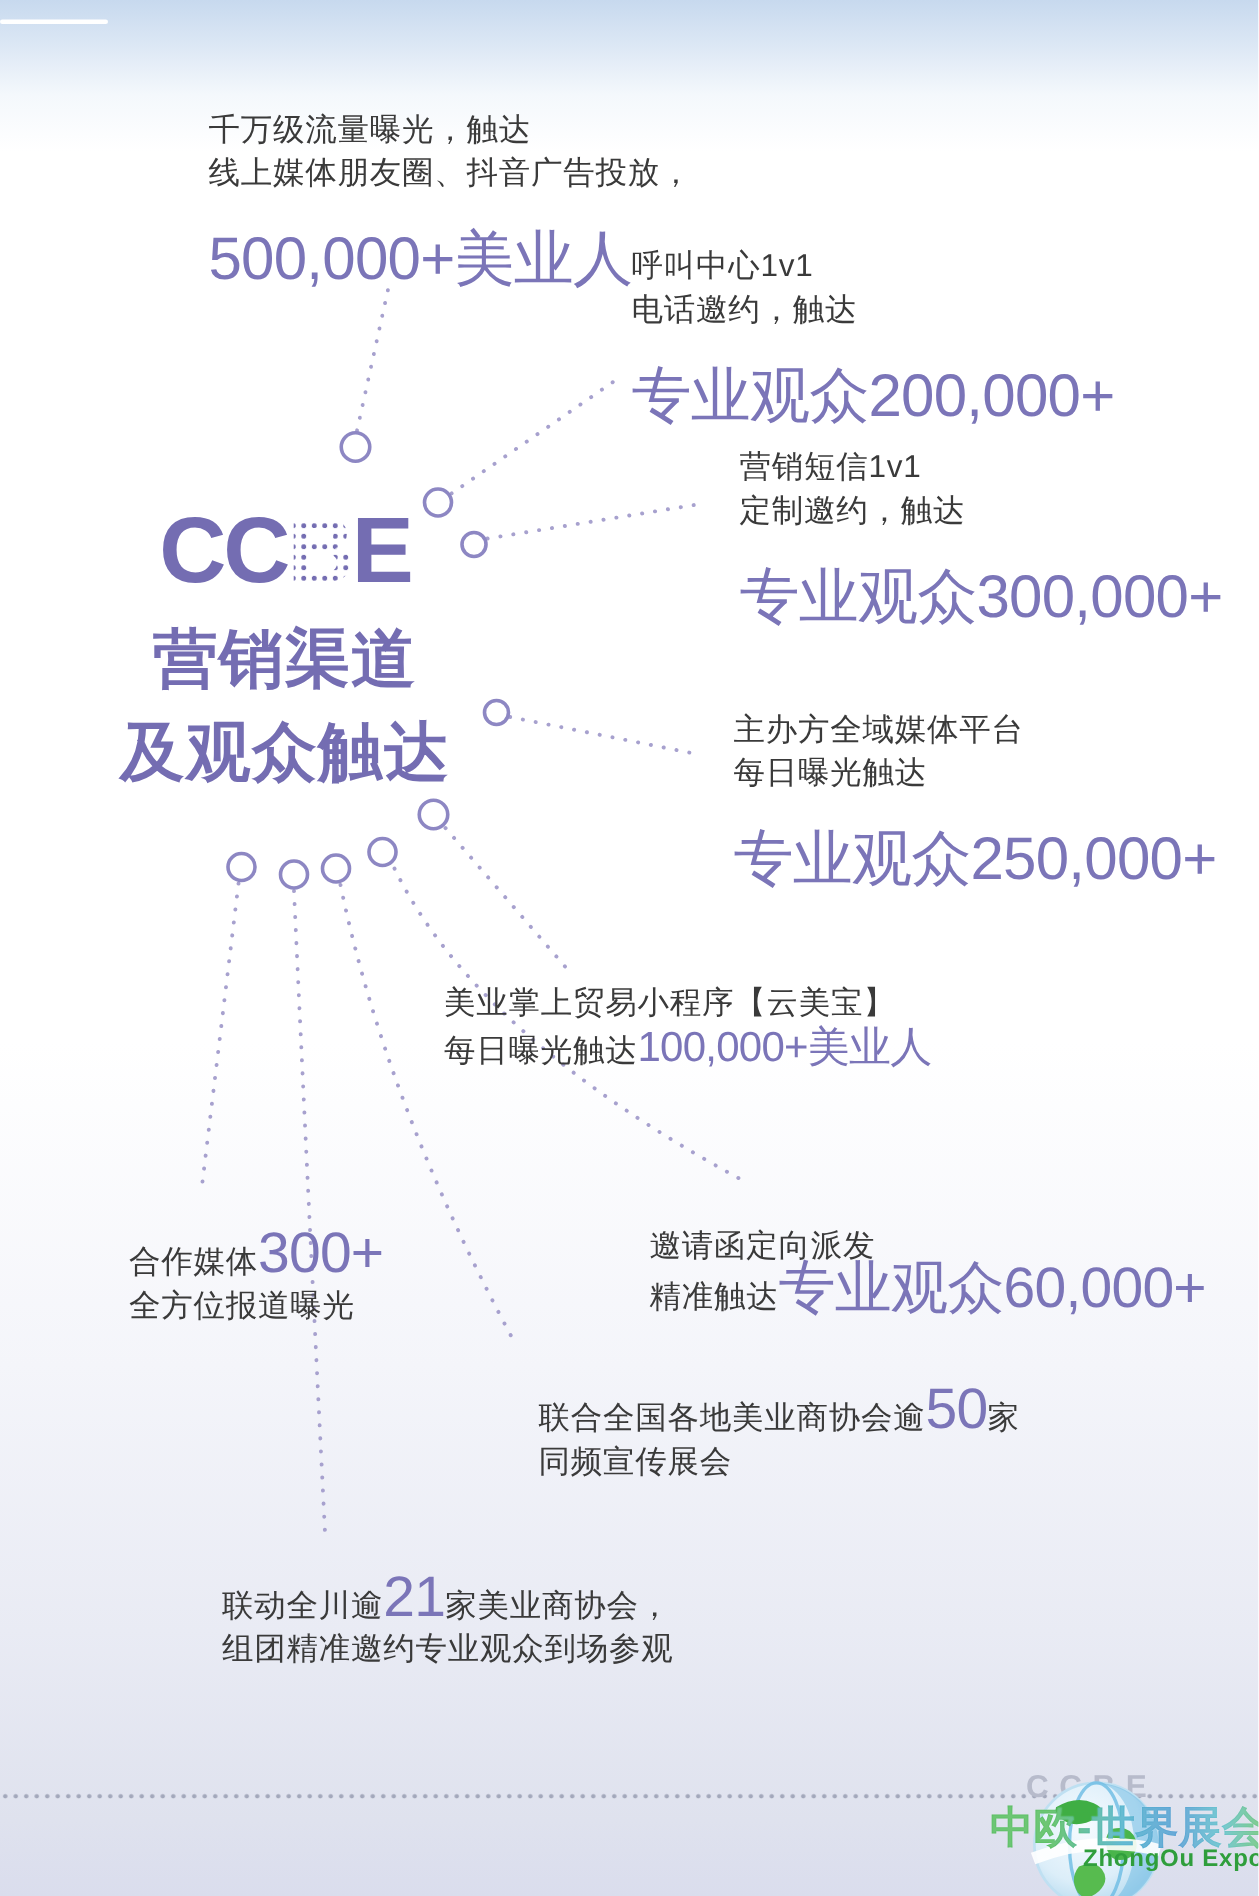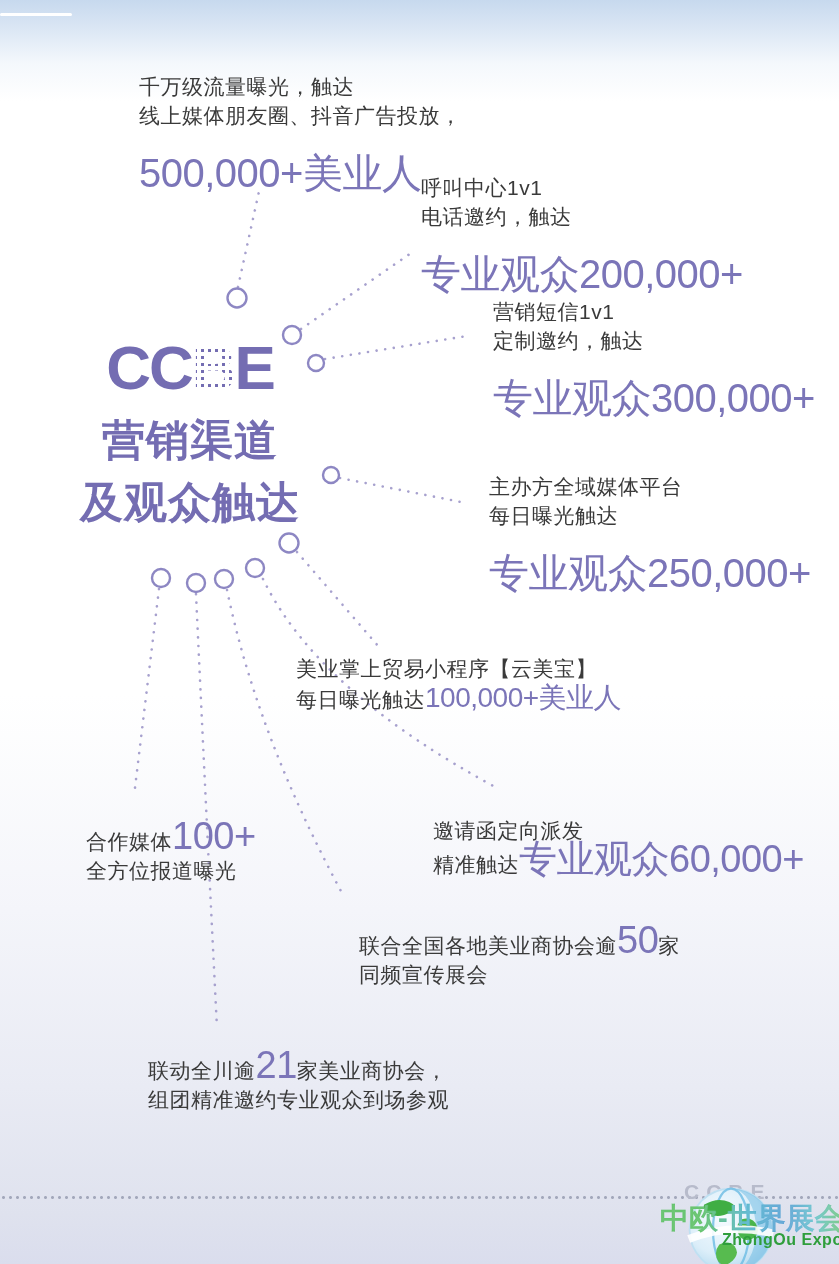--- a/index.html
+++ b/index.html
@@ -87,21 +87,21 @@
     <div class="ct-line">营销渠道</div>
     <div class="ct-line">及观众触达</div>
   </div>
 
   <div class="blk" style="left:139px;top:72px">
     <div>千万级流量曝光，触达</div>
     <div>线上媒体朋友圈、抖音广告投放，</div>
     <span class="big mt">500,000+美业人</span>
   </div>
 
-  <div class="blk" style="left:421px;top:173px">
+  <div class="blk" style="left:421px;top:163px">
     <div>呼叫中心1v1</div>
     <div>电话邀约，触达</div>
     <span class="big mt">专业观众200,000+</span>
   </div>
 
   <div class="blk" style="left:493px;top:297px">
     <div>营销短信1v1</div>
     <div>定制邀约，触达</div>
     <span class="big mt">专业观众300,000+</span>
   </div>
@@ -116,21 +116,21 @@
     <div>美业掌上贸易小程序【云美宝】</div>
     <div class="row">
       <span>每日曝光触达</span>
       <span class="big-inline" style="font-size:28px">100,000+美业人</span>
     </div>
   </div>
 
   <div class="blk" style="left:86px;top:822px">
     <div class="row">
       <span>合作媒体</span>
-      <span class="big-inline">100+</span>
+      <span class="big-inline">300+</span>
     </div>
     <div>全方位报道曝光</div>
   </div>
 
   <div class="blk" style="left:433px;top:816px">
     <div>邀请函定向派发</div>
     <div class="row">
       <span>精准触达</span>
       <span class="big-inline">专业观众60,000+</span>
     </div>

